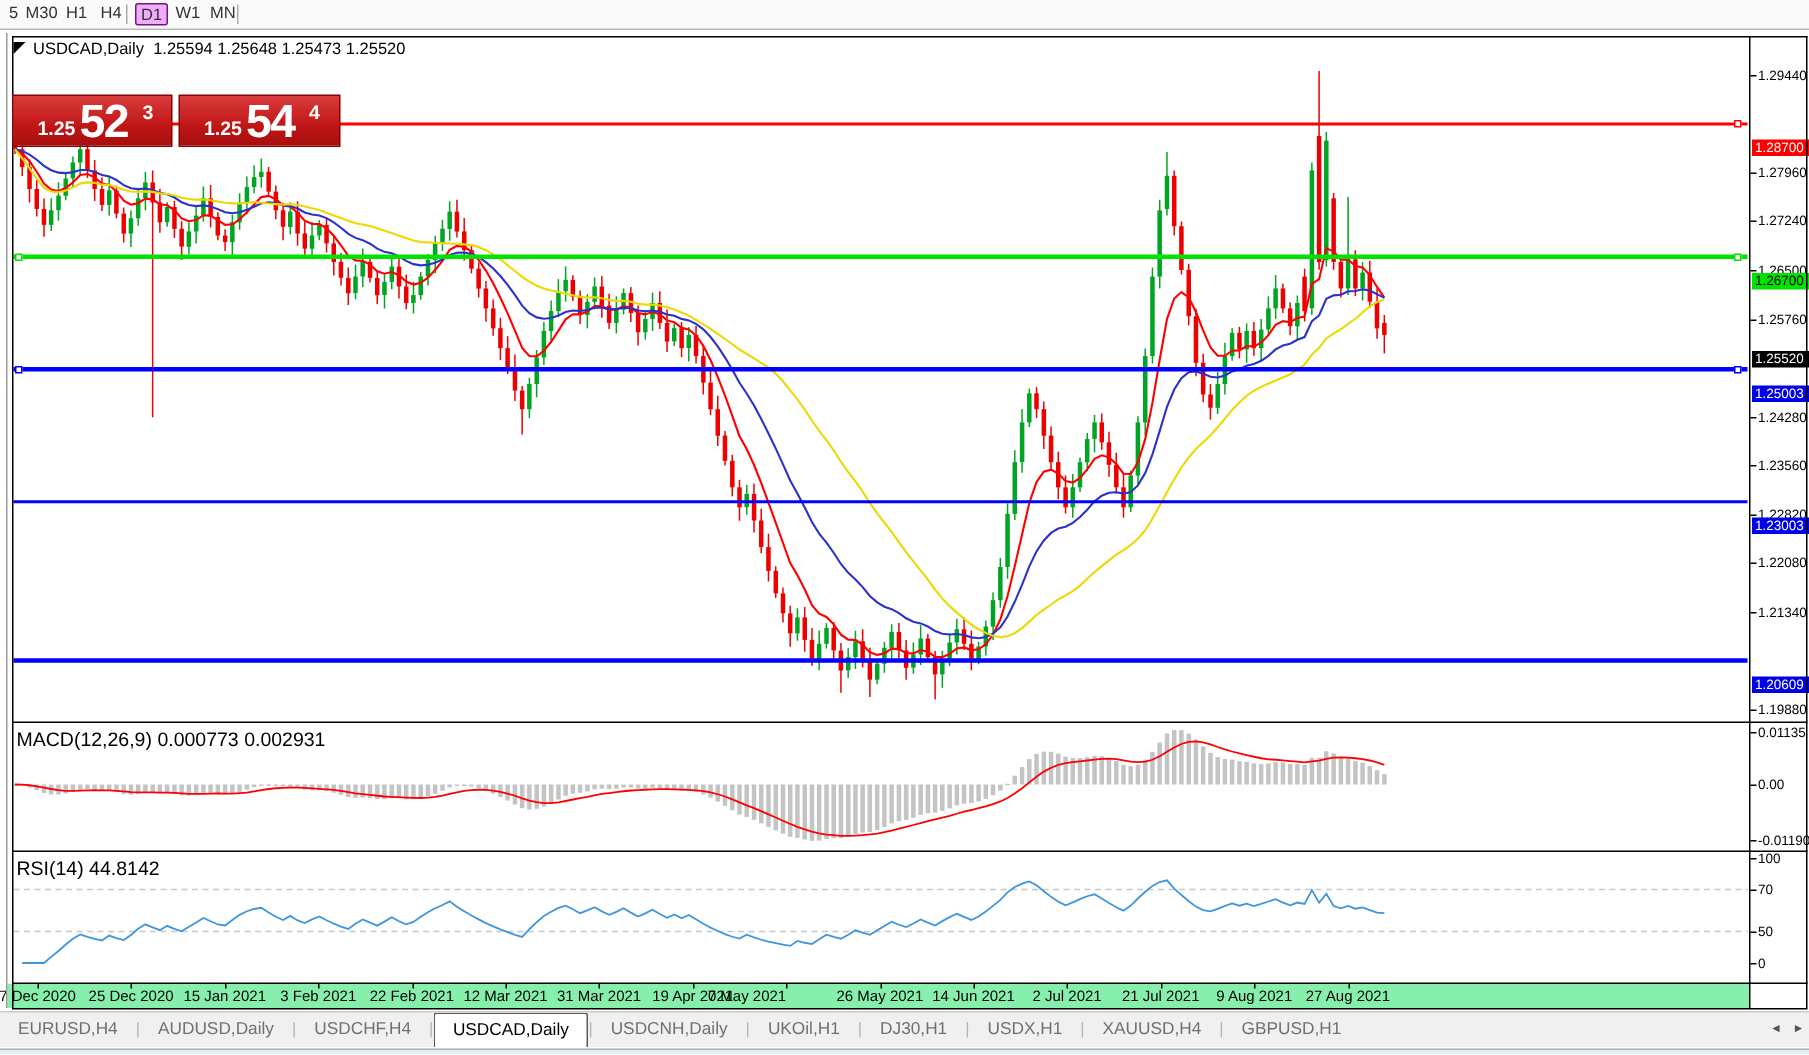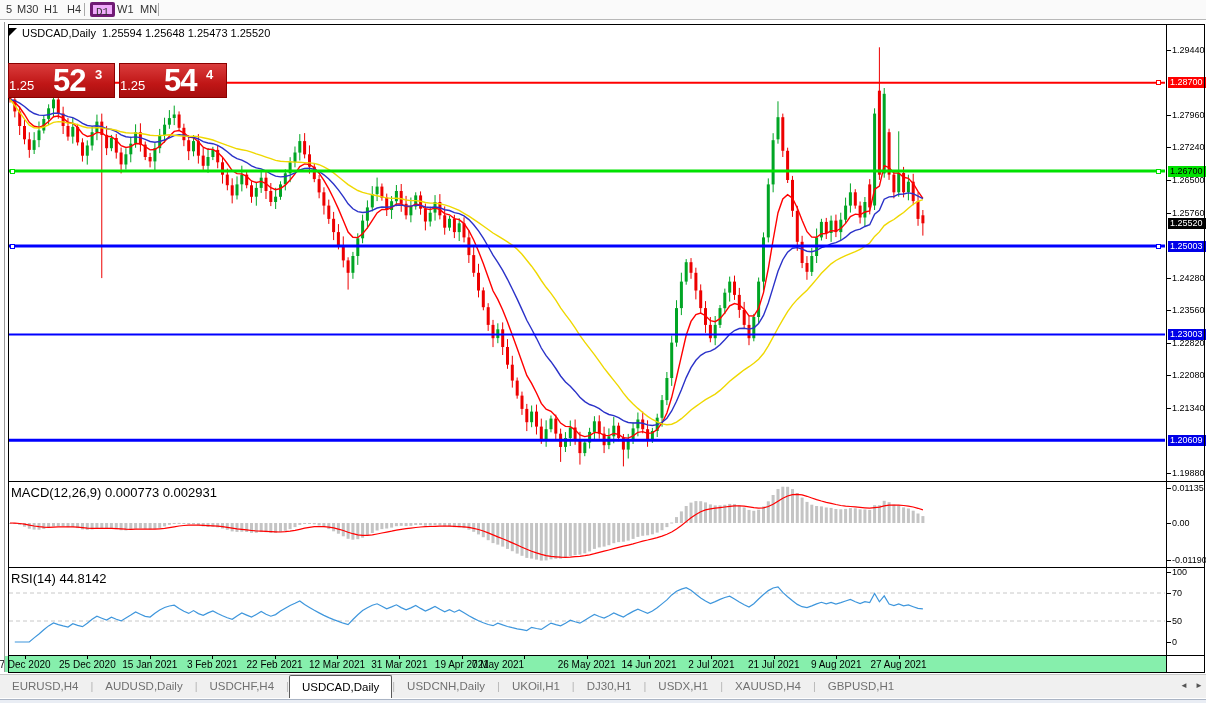--- a/index.html
+++ b/index.html
@@ -4,21 +4,21 @@
 <style>
   * { margin:0; padding:0; box-sizing:border-box; }
   html,body { width:1206px; height:703px; overflow:hidden; background:#ffffff;
               font-family:"Liberation Sans", sans-serif; position:relative; }
 
   
   #tf-toolbar { position:absolute; left:0; top:0; width:1206px; height:20px;
                 background:#fafafa; border-bottom:1px solid #b8b8b8; z-index:20; }
   .tf-btn { position:absolute; top:2px; height:15px; line-height:15px; padding:0 3px;
             font-size:11px; color:#333; cursor:default; }
-  .tf-btn.pressed { background:#f0abfc; border:3px solid #701a75; border-radius:2px;font-family:Liberation Mono, monospace; }
+  .tf-btn.pressed { background:#f0abfc; border:1px solid #701a75; border-radius:2px; }
   .tf-sep { position:absolute; top:3px; width:1px; height:13px; background:#aaa; }
 
   
   #frame-bg { position:absolute; left:4px; top:22px; width:1200px; height:651px; background:#fff; z-index:0; }
   .frame-line { position:absolute; background:#000; z-index:6; }
   .frame-line.gray { background:#9a9a9a; }
 
   #chart-svg { position:absolute; left:0; top:0; z-index:2; }
 
   
@@ -37,33 +37,33 @@
   .spin-btn { position:absolute; top:2px; width:17px; height:18px; background:linear-gradient(180deg,#fdfdfd,#dcdcdc);
               border:1px solid #9aa8b8; font-size:8px; color:#3a6ea5; text-align:center; line-height:17px; cursor:pointer; }
   #vol-down { left:53px; }
   #vol-field { position:absolute; left:70px; top:2px; width:80px; height:18px; background:#fff;
                border:1px solid #7f9db9; font-size:12px; color:#000; text-align:right; padding-right:4px; line-height:16px; }
   #vol-up { left:150px; }
   .bigquote { position:absolute; top:23px; height:35px; color:#fff; border:1px solid #8b0000;
               background:linear-gradient(180deg,#da3c3c 0%, #c01616 60%, #a80e0e 100%); cursor:pointer; }
   #sell-quote { left:0px;  width:107px; }
   #buy-quote  { left:111px; width:108px; }
-  .bq-prefix { position:absolute; left:0; bottom:4px; font-size:13px; font-weight:normal; }
+  .bq-prefix { position:absolute; left:16px; bottom:4px; font-size:13px; font-weight:bold; }
   .bq-main { position:absolute; left:44px; top:-1px; font-size:31px; font-weight:bold; letter-spacing:-1px; }
   .bq-sup { position:absolute; left:86px; top:3px; font-size:13px; font-weight:bold; }
 
   
   .pane-label { position:absolute; left:11px; font-size:13px; color:#000; z-index:7; white-space:nowrap; }
 
   
   #axis-layer { position:absolute; left:0; top:0; z-index:5; }
   .axis-label { position:absolute; left:1172px; font-size:9px; color:#000; white-space:nowrap; }
   .axis-tick { position:absolute; left:1167px; width:4px; height:1px; background:#000; }
   .price-tag { position:absolute; left:1168px; width:38px; height:11px; line-height:11px;
-               font-size:9px; padding-left:2px; white-space:nowrap; }
+               font-size:9px; padding-left:2px; white-space:nowrap;margin-top:16px; }
   .line-marker { position:absolute; width:5px; height:5px; background:#fff; z-index:4; }
 
   
   #date-strip { position:absolute; left:5px; top:656px; width:1161px; height:16px; background:#86efac; z-index:5; }
   .date-label { position:absolute; top:3px; font-size:10px; color:#000; transform:translateX(-50%); white-space:nowrap; }
   .date-tick { position:absolute; top:0; width:1px; height:3px; background:#000; }
 
   
   #tabbar { position:absolute; left:0; top:674px; width:1206px; height:24px; background:#f0f0f0;
             border-top:1px solid #c9c9c9; z-index:10; display:flex; align-items:stretch; }

